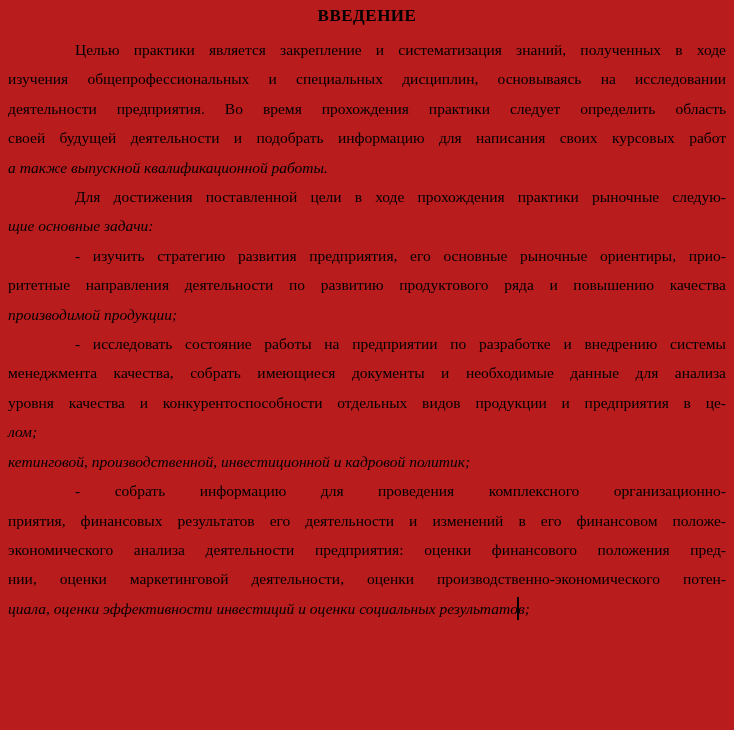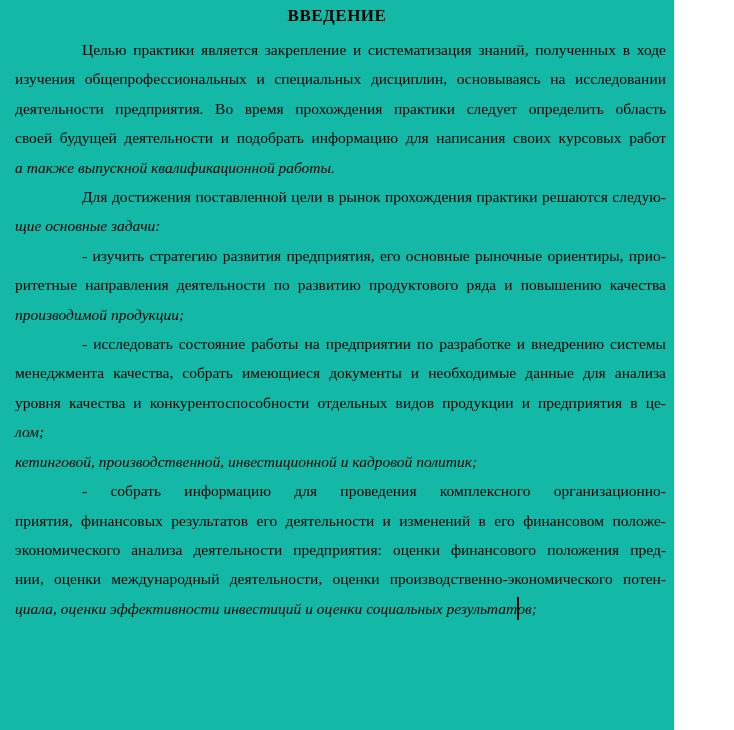--- a/index.html
+++ b/index.html
@@ -2,25 +2,25 @@
 <html><head>
 <meta charset="utf-8">
 <style>
   html, body {
     margin: 0;
     padding: 0;
     background: #ffffff;
   }
   .page {
     position: relative;
-    width: 674px;
+    width: 734px;
     height: 730px;
     box-sizing: border-box;
     padding: 6px 8px 0 8px;
-    background: #14b8a6;
+    background: #b91c1c;
     color: #000000;
     font-family: "Liberation Serif", "DejaVu Serif", serif;
     overflow: hidden;
   }
   .doc-title {
     margin: 0 0 9px 0;
     font-size: 17px;
     line-height: 20px;
     font-weight: bold;
     text-align: center;
@@ -28,21 +28,20 @@
   }
   .para {
     margin: 0;
   }
   .ln {
     font-size: 15.5px;
     line-height: 29.4px;
     text-align: justify;
     text-align-last: justify;
     white-space: normal;
-    margin-left: 7px;
   }
   .ln.last {
     text-align: right;
     text-align-last: left;
     font-style: italic;
   }
   .ln.ind {
     text-indent: 67px;
   }
   .caret {
@@ -63,21 +62,21 @@
 
   <div class="para">
     <div class="ln ind">Целью практики является закрепление и систематизация знаний, полученных в ходе</div>
     <div class="ln">изучения общепрофессиональных и специальных дисциплин, основываясь на исследовании</div>
     <div class="ln">деятельности предприятия. Во время прохождения практики следует определить область</div>
     <div class="ln">своей будущей деятельности и подобрать информацию для написания своих курсовых работ</div>
     <div class="ln last">а также выпускной квалификационной работы.</div>
   </div>
 
   <div class="para">
-    <div class="ln ind">Для достижения поставленной цели в рынок прохождения практики решаются следую-</div>
+    <div class="ln ind">Для достижения поставленной цели в ходе прохождения практики рыночные следую-</div>
     <div class="ln last">щие основные задачи:</div>
   </div>
 
 
   <div class="para">
     <div class="ln ind">- изучить стратегию развития предприятия, его основные рыночные ориентиры, прио-</div>
     <div class="ln">ритетные направления деятельности по развитию продуктового ряда и повышению качества</div>
     <div class="ln last">производимой продукции;</div>
   </div>
 
@@ -89,19 +88,19 @@
   </div>
 
   <div class="para">
     <div class="ln last">кетинговой, производственной, инвестиционной и кадровой политик;</div>
   </div>
 
   <div class="para">
     <div class="ln ind">- собрать информацию для проведения комплексного организационно-</div>
     <div class="ln">приятия, финансовых результатов его деятельности и изменений в его финансовом положе-</div>
     <div class="ln">экономического анализа деятельности предприятия: оценки финансового положения пред-</div>
-    <div class="ln">нии, оценки международный деятельности, оценки производственно-экономического потен-</div>
+    <div class="ln">нии, оценки маркетинговой деятельности, оценки производственно-экономического потен-</div>
     <div class="ln last">циала, оценки эффективности инвестиций и оценки социальных результатов;</div>
   </div>
 
   <div class="caret"></div>
 
 </div>
 
 </body></html>

